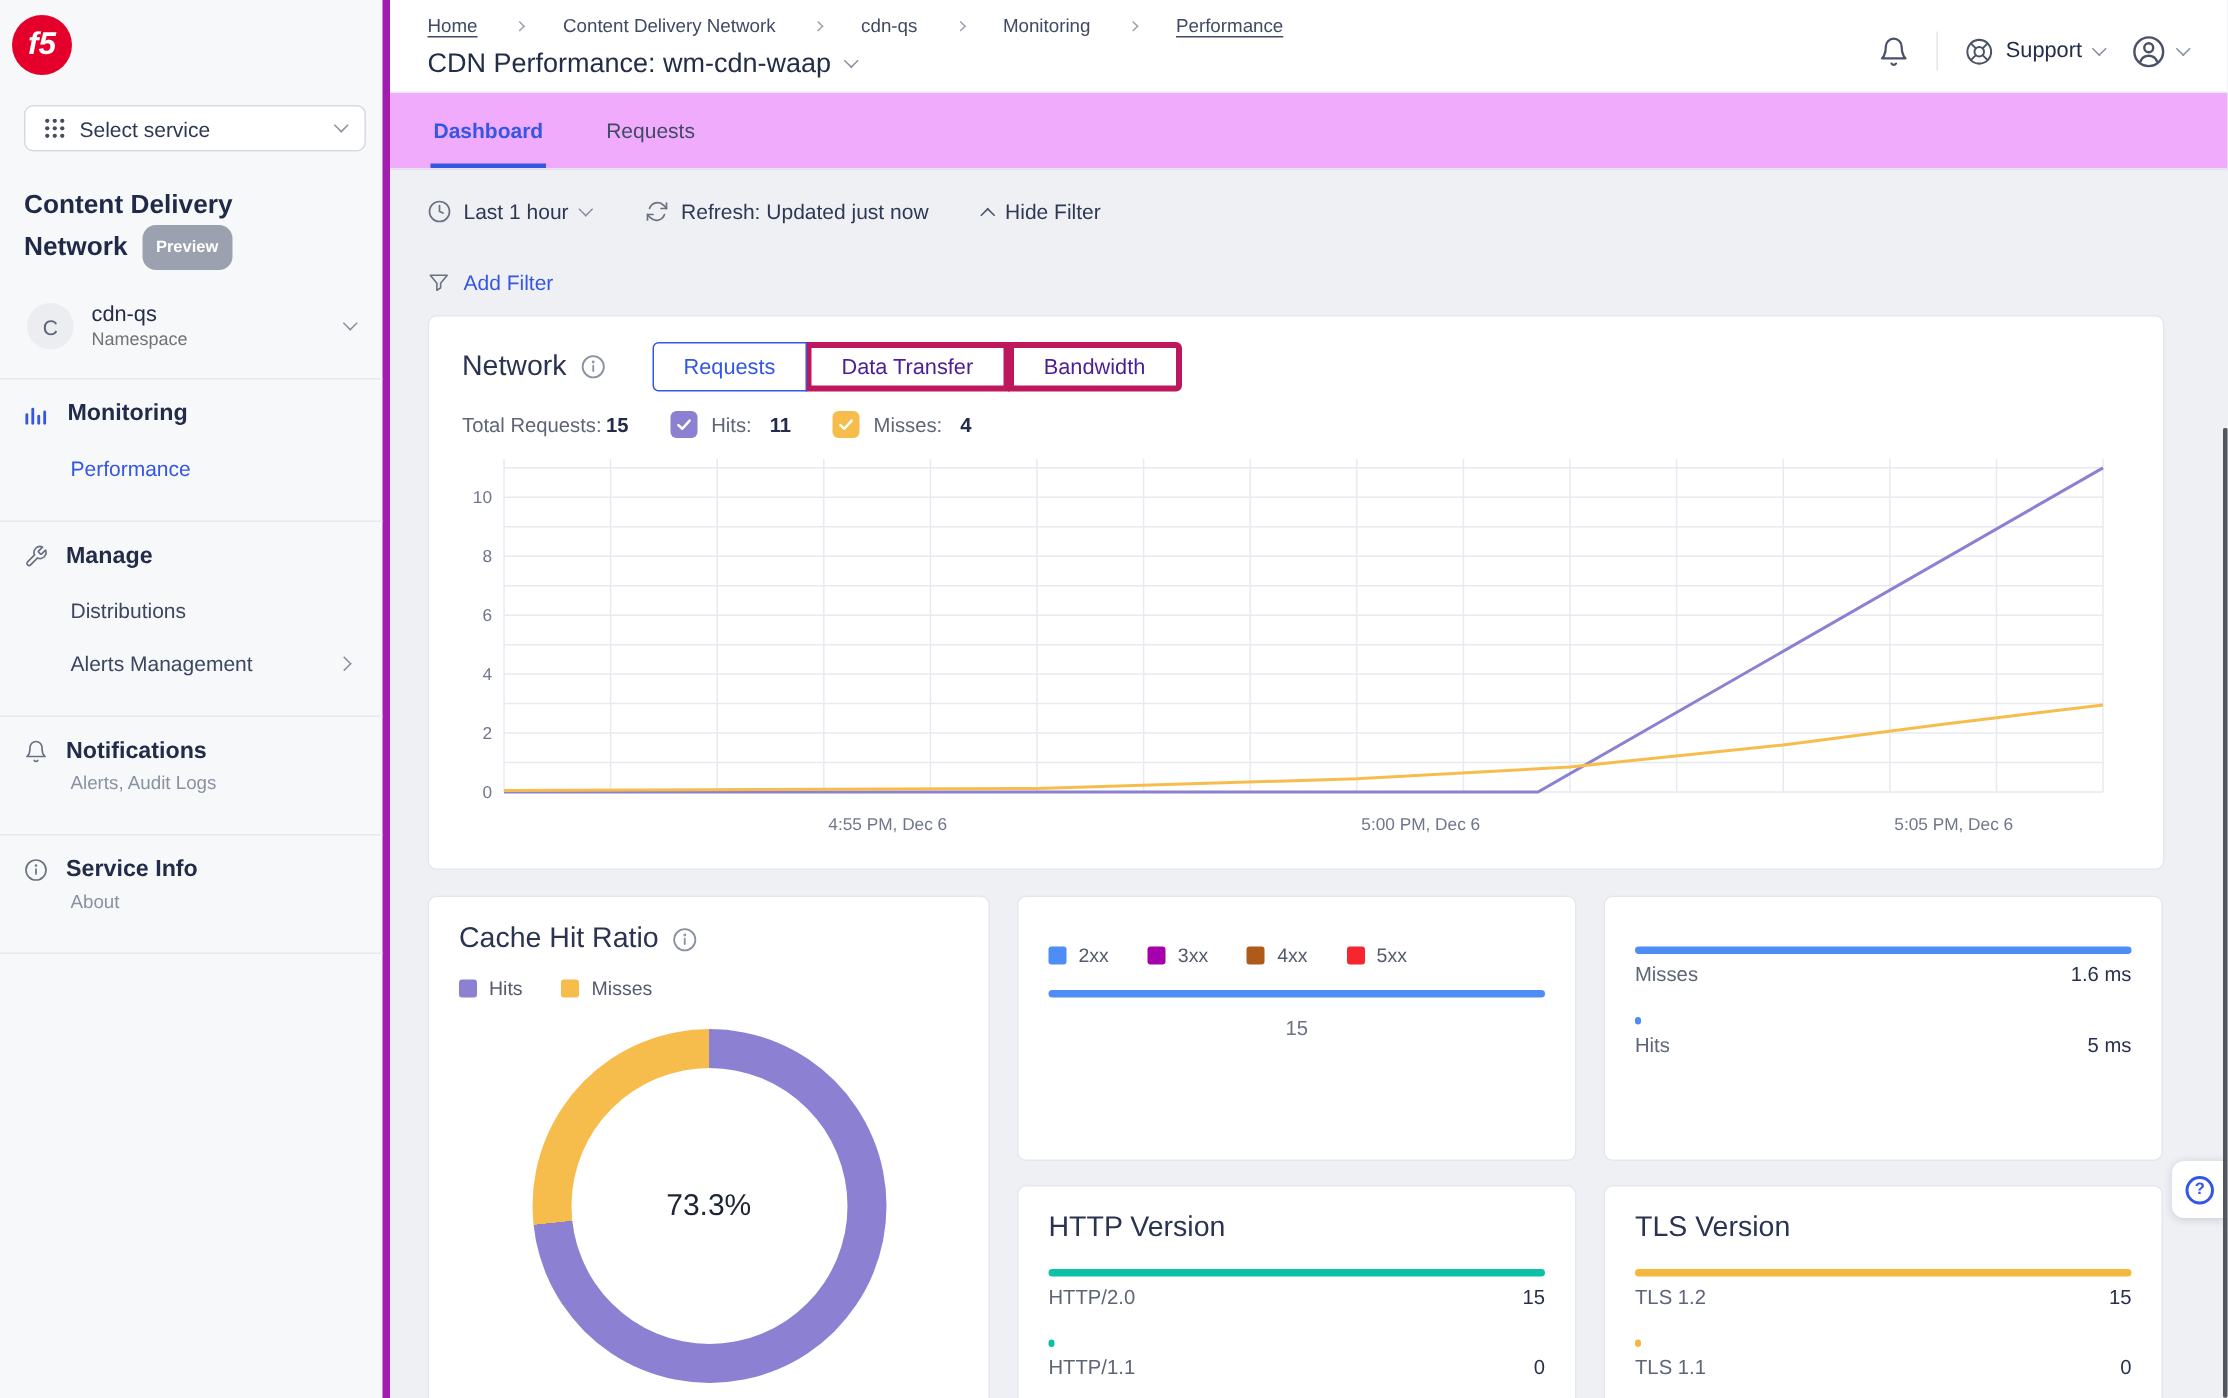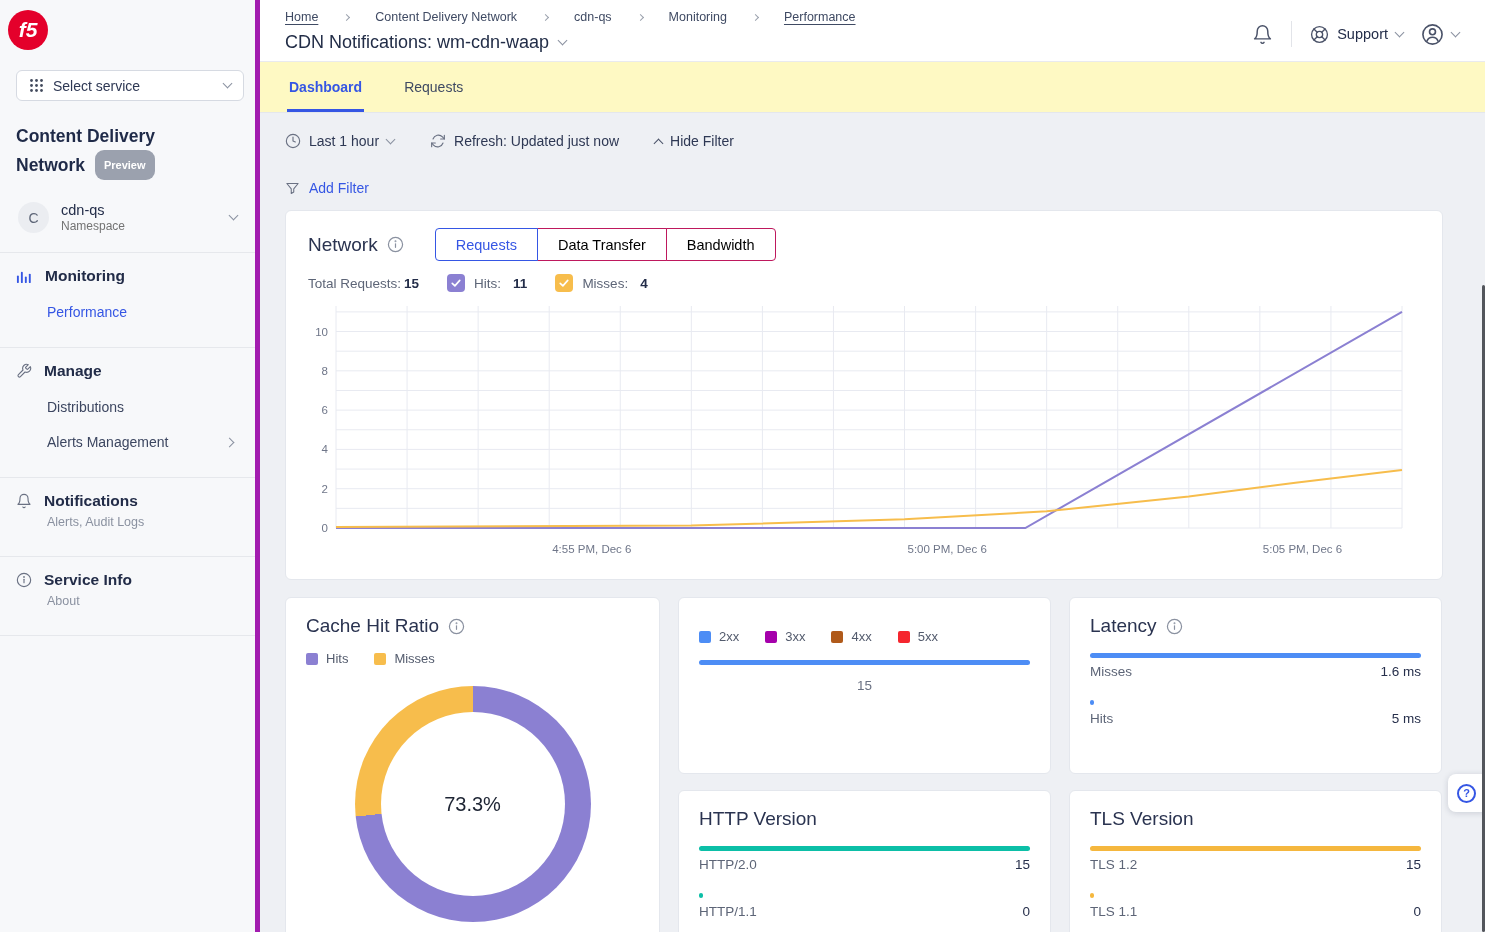--- a/index.html
+++ b/index.html
@@ -45,37 +45,37 @@
   .crumbs { display:flex; align-items:center; gap:26px; font-size:12.5px; color:#3f4a63; }
   .crumb { cursor:pointer; }
   .crumb.link { text-decoration:underline; text-underline-offset:3px; }
   .title-row { display:flex; align-items:center; gap:10px; margin-top:8px; cursor:pointer; }
   .page-title { font-size:18px; font-weight:400; color:#222d47; }
   .topbar-right { display:flex; align-items:center; gap:18px; padding-top:5px; }
   .tb-divider { width:1px; height:26px; background:#e2e4e9; }
   .tb-btn { display:flex; align-items:center; gap:8px; cursor:pointer; background:none; border:none; font-family:Liberation Sans, sans-serif; font-size:14.5px; color:#232d49; }
 
   
-  .tabs { background:#fef9c3; border-bottom:1px solid #e4e7ec; padding:0 27px; display:flex; gap:38px; }
+  .tabs { background:#f0abfc; border-bottom:1px solid #e4e7ec; padding:0 27px; display:flex; gap:38px; }
   .tab { padding:17px 2px 14px; font-size:14px; color:#3f4a63; border-bottom:3px solid transparent; cursor:pointer; }
   .tab.active { color:#3556e4; font-weight:700; border-bottom-color:#3556e4; }
 
   
   .content { flex:1; overflow:hidden; padding:16px 42px 0 25px; }
   .toolbar { display:flex; justify-content:flex-start; align-items:center; gap:36px; height:24px; }
   .tool-group { display:flex; align-items:center; gap:8px; cursor:pointer; color:#2e3854; font-size:14px; background:none; border:none; font-family:inherit; }
   .addfilter-row { margin-top:27px; display:flex; align-items:center; gap:9px; }
   .addfilter-label { color:#3556e4; font-size:14px; cursor:pointer; }
 
   .panel { background:#fff; border:1px solid #e4e7ed; border-radius:6px; }
   .traffic-panel { margin-top:14px; padding:17px 22px 14px; }
   .panel-head { display:flex; align-items:center; gap:9px; }
   .panel-head h2 { font-size:19px; font-weight:500; color:#2a3350; }
   .seg { display:flex; margin-left:22px; }
-  .seg-btn { height:33px; padding:0 20px; background:#fff; border:1px solid #be185d; font-size:14.5px; color:#000000; cursor:pointer; font-family:inherit; margin-left:-1px; }
+  .seg-btn { height:33px; padding:0 20px; background:#fff; border:4px solid #be185d; font-size:14.5px; color:#4c1d95; cursor:pointer; font-family:inherit; margin-left:-1px; }
   .seg-btn:first-child { border-radius:4px 0 0 4px; margin-left:0; }
   .seg-btn:last-child { border-radius:0 4px 4px 0; }
   .seg-btn.active { border:1px solid #3556e4; color:#3556e4; z-index:1; position:relative; }
   .stats-row { margin-top:13px; display:flex; align-items:center; gap:28px; font-size:13.5px; color:#5d6577; }
   .stats-row b { color:#232d49; margin-left:3px; }
   .chk-group { display:flex; align-items:center; gap:9px; cursor:pointer; }
   .chk { width:18px; height:18px; border-radius:4px; display:flex; align-items:center; justify-content:center; }
   .line-chart { margin-top:8px; }
   .line-chart text { fill:#6f7689; font-size:11.5px; font-family:inherit; }
 
@@ -218,21 +218,21 @@
           <span class="chev chev-right small"></span>
           <span class="crumb">Content Delivery Network</span>
           <span class="chev chev-right small"></span>
           <span class="crumb">cdn-qs</span>
           <span class="chev chev-right small"></span>
           <span class="crumb">Monitoring</span>
           <span class="chev chev-right small"></span>
           <span class="crumb link">Performance</span>
         </nav>
         <div class="title-row">
-          <h1 class="page-title">CDN Notifications: wm-cdn-waap</h1>
+          <h1 class="page-title">CDN Performance: wm-cdn-waap</h1>
           <span class="chev chev-down"></span>
         </div>
       </div>
       <div class="topbar-right">
         <button class="tb-btn">
           <svg class="icn navy" width="21" height="21" viewBox="0 0 24 24">
             <path d="M18 8a6 6 0 0 0-12 0c0 7-3 9-3 9h18s-3-2-3-9"></path>
               <path d="M13.73 21a2 2 0 0 1-3.46 0"></path>
           </svg>
         </button>
@@ -426,28 +426,20 @@
                 <span>5xx</span>
               </span>
           </div>
           <div class="hbar-track">
               <div class="hbar" style="width: 100%; background: rgb(77, 141, 245);"></div>
             </div>
           <div class="bar-count">15</div>
         </section>
 
         <section class="panel">
-          <div class="panel-head">
-            <h2>Latency</h2>
-            <svg class="icn" width="17" height="17" viewBox="0 0 24 24" style="stroke:#8a91a0">
-              <circle cx="12" cy="12" r="10"></circle>
-                <line x1="12" y1="16" x2="12" y2="11"></line>
-                <circle cx="12" cy="7.5" r="0.5"></circle>
-            </svg>
-          </div>
           <div class="mini-row">
             <div class="hbar-track">
                 <div class="hbar" style="width: 100%; background: rgb(77, 141, 245);"></div>
               </div>
             <div class="mini-meta">
                 <span class="mini-label">Misses</span>
                 <span class="mini-val">1.6 ms</span>
               </div>
           </div>
           <div class="mini-row">

